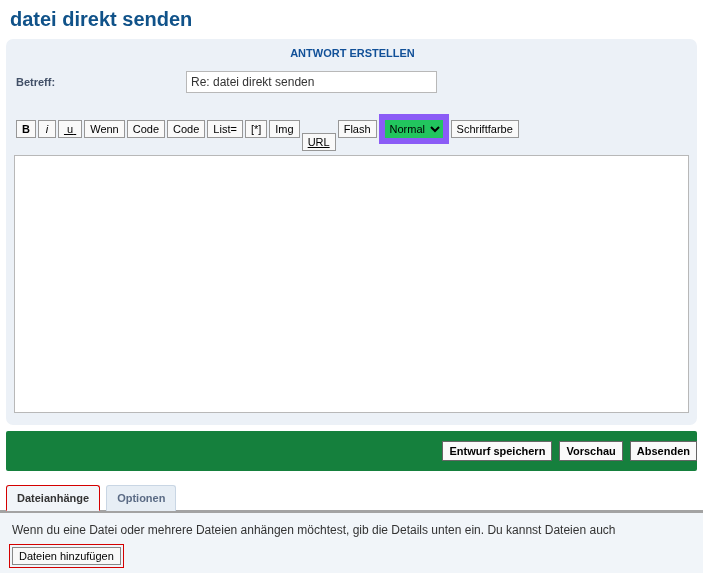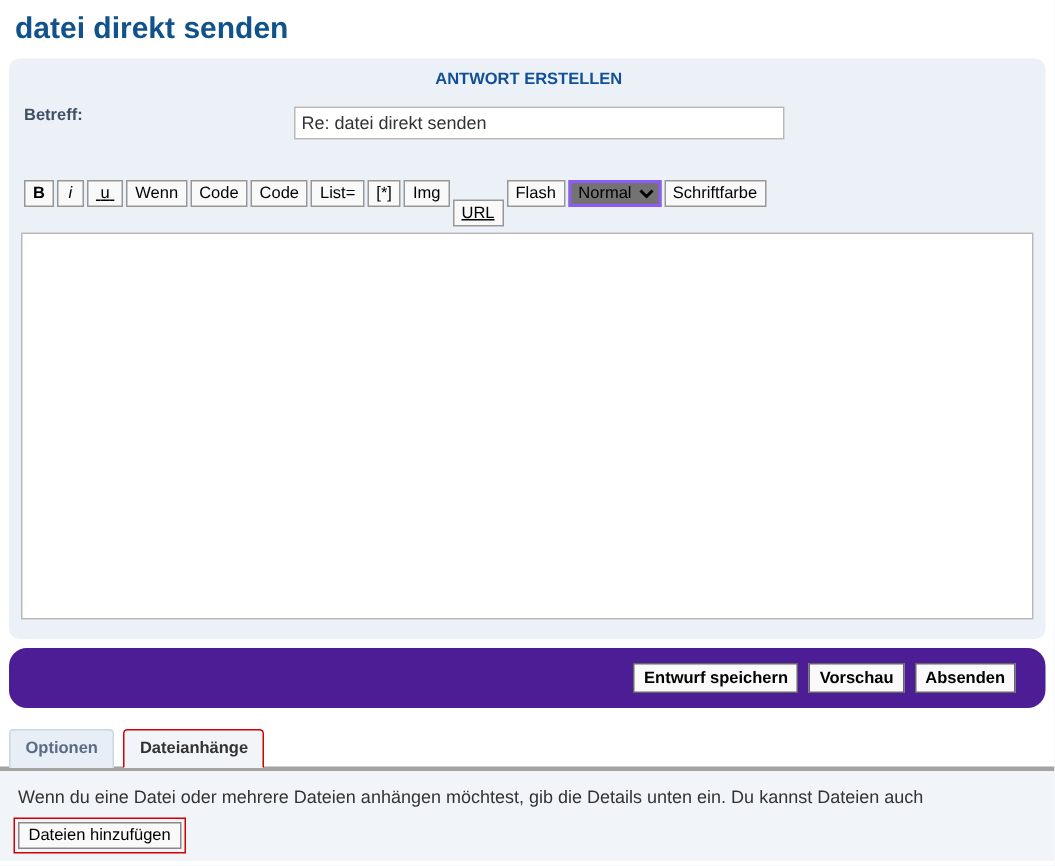--- a/index.html
+++ b/index.html
@@ -27,37 +27,36 @@
   .panel-header {
     color: #115098;
     font-size: 11px;
     font-weight: bold;
     font-family: Arial, sans-serif;
     padding: 2px 0 10px 2px;
     text-align: center;
   }
   .field-row {
     display: flex;
-    align-items: flex-start;
+    align-items: center;
     padding: 2px 2px 12px 2px;
-    gap: 10px;
   }
   .field-label {
     width: 170px;
     color: #425067;
     font-weight: bold;
     font-size: 11px;
   }
   .text-input {
     border: 1px solid #b8b8b8;
     background: #fff;
     padding: 3px 4px;
     font-size: 12px;
     font-family: "Lucida Grande", Verdana, sans-serif;
-    width: 327px;
+    width: 251px;
     color: #333;
   }
   .toolbar {
     display: flex;
     gap: 2px;
     flex-wrap: wrap;
     padding: 2px 0 3px 2px;
     align-items: center;
   }
   .tb-btn {
@@ -70,43 +69,43 @@
     cursor: pointer;
     line-height: 14px;
     min-width: 18px;
     text-align: center;
   }
   .tb-btn.bold { font-weight: bold; }
   .tb-btn.italic { font-style: italic; }
   .tb-btn.underline { text-decoration: underline; }
   .tb-btn.url-btn { text-decoration: underline; margin-top: 26px; }
   .tb-select {
-    border: 2px solid #8b5cf6;
-    font-size: 11px;
-    background: #737373;
+    border: 6px solid #8b5cf6;
+    font-size: 11px;
+    background: #22c55e;
     padding: 0 1px;
-    height: 18px;
+    height: 30px;
     cursor: pointer;
   }
   .editor-area {
     width: 100%;
     height: 258px;
     border: 1px solid #b8b8b8;
     background: #fff;
     margin-top: 1px;
     font-family: "Lucida Grande", Verdana, sans-serif;
     font-size: 12px;
     padding: 3px;
     resize: none;
   }
   .action-bar {
-    background: #4c1d95;
-    border-radius: 12px;
+    background: #15803d;
+    border-radius: 2px;
     margin: 6px 6px 6px 6px;
-    padding: 10px 20px;
+    padding: 10px 0;
     text-align: right;
   }
   .action-btn {
     background: #fafafa;
     border: 1px solid #666;
     font-family: "Lucida Grande", Verdana, sans-serif;
     font-size: 11px;
     font-weight: bold;
     padding: 3px 6px;
     cursor: pointer;
@@ -194,20 +193,20 @@
   <textarea class="editor-area" style=""></textarea>
 </div>
 
 <div class="action-bar">
   <button class="action-btn">Entwurf speichern</button>
   <button class="action-btn">Vorschau</button>
   <button class="action-btn">Absenden</button>
 </div>
 
 <div class="tabs">
+  <div class="tab active">Dateianhänge</div>
   <div class="tab">Optionen</div>
-  <div class="tab active">Dateianhänge</div>
 </div>
 
 <div class="tab-panel">
   <p>Wenn du eine Datei oder mehrere Dateien anhängen möchtest, gib die Details unten ein. Du kannst Dateien auch</p>
   <button class="add-file-btn highlight-red">Dateien hinzufügen</button>
 </div>
 
 </body></html>

